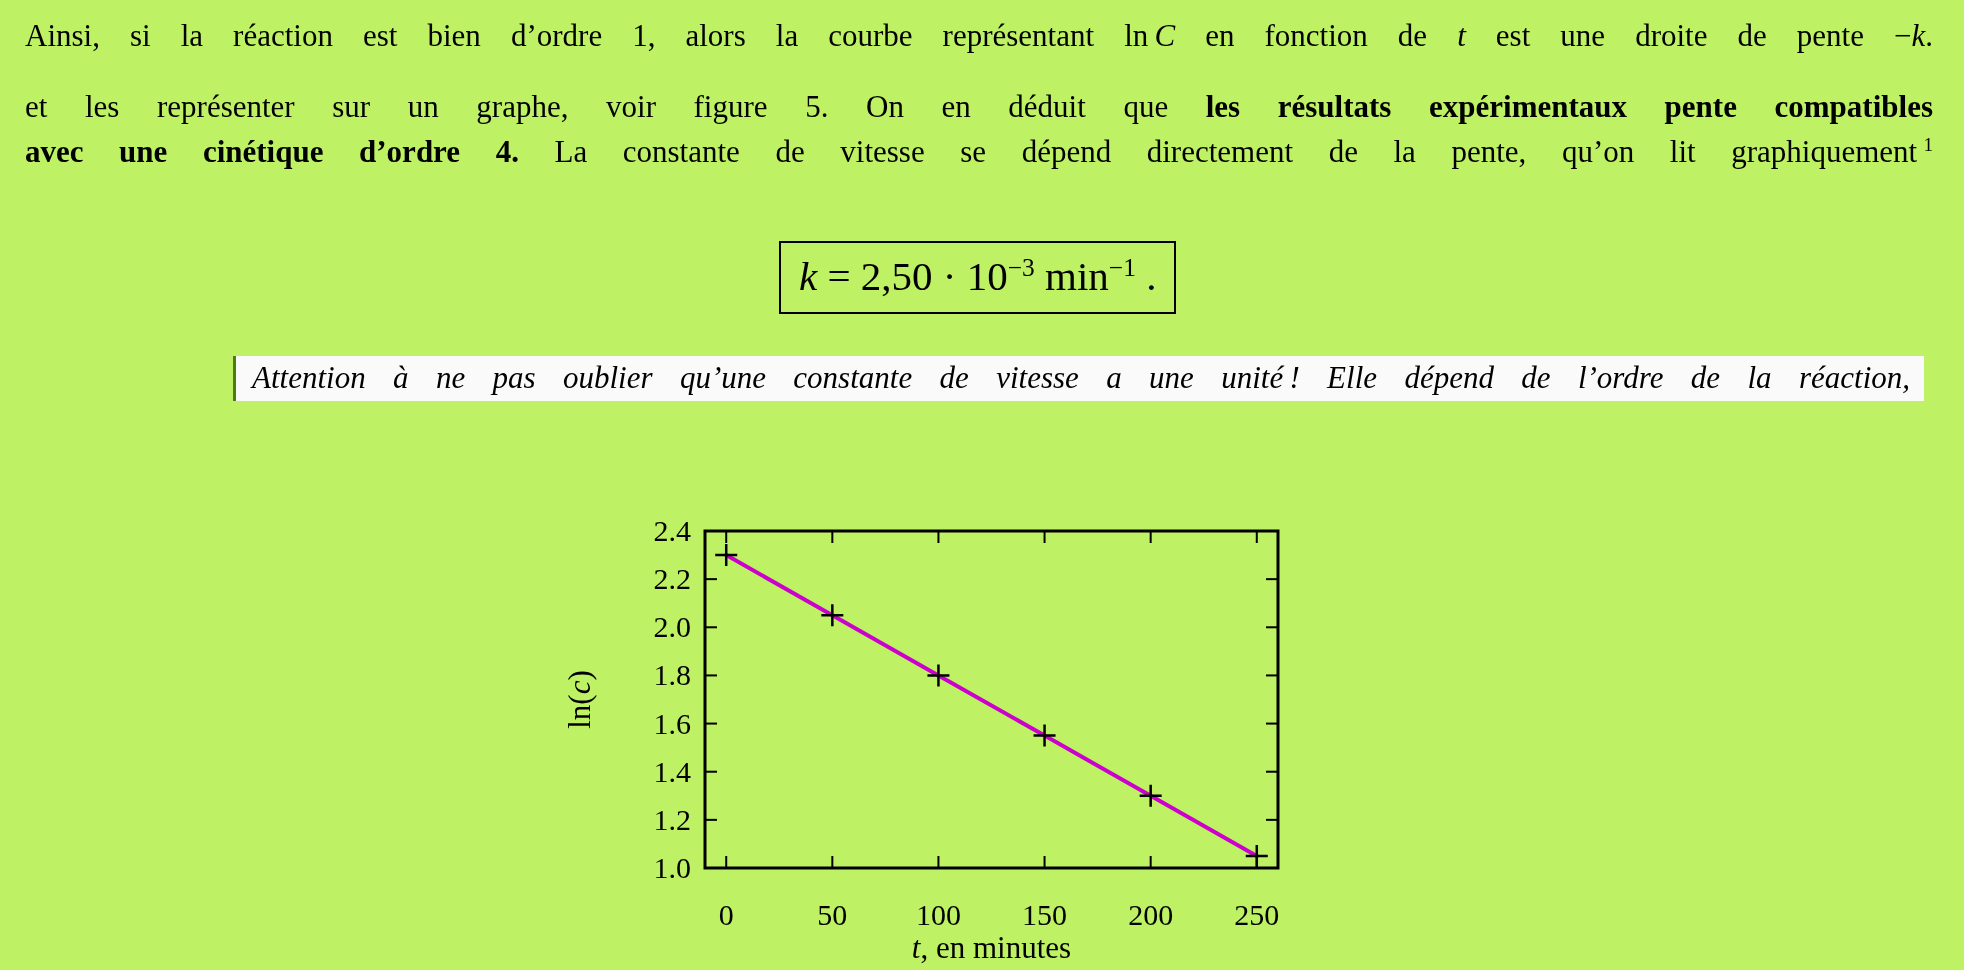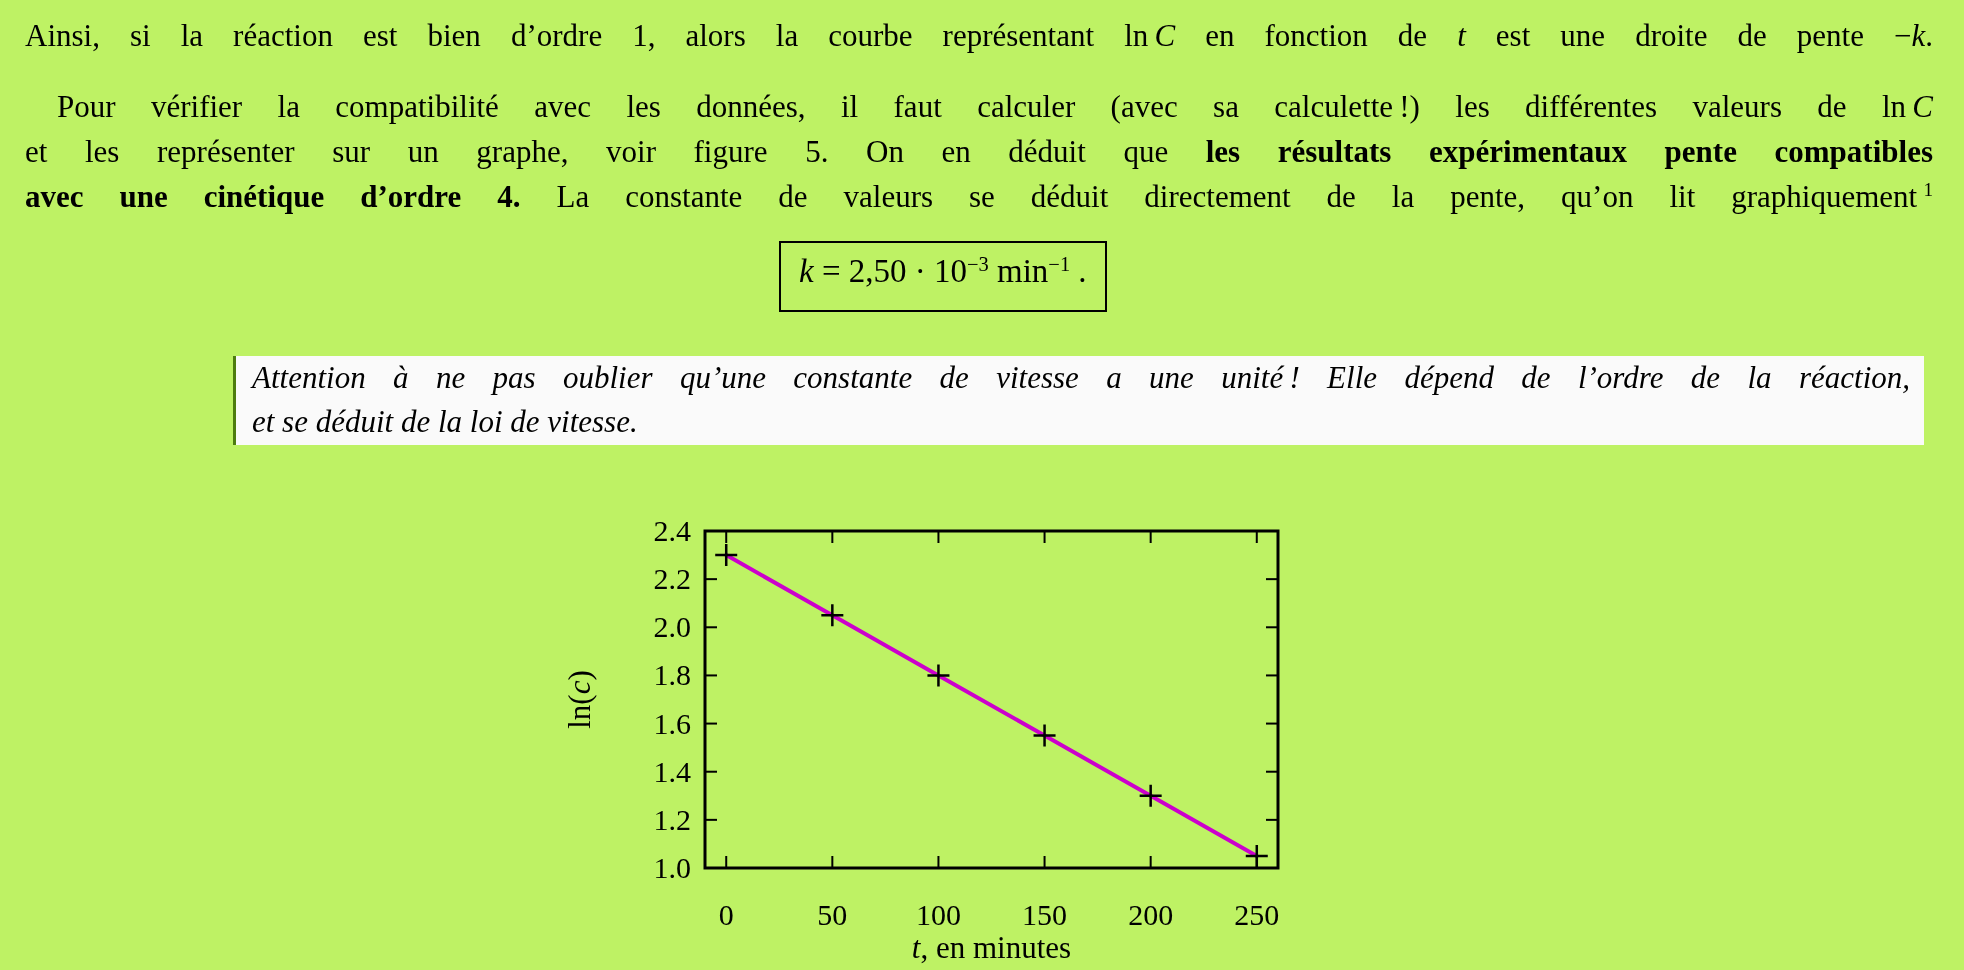--- a/index.html
+++ b/index.html
@@ -33,22 +33,22 @@
   .seg-sup {
     font-size: 0.62em;
     vertical-align: 0.55em;
     line-height: 0;
   }
   .formula-box {
     position: absolute;
     left: 779px;
     top: 241px;
     border: 2px solid #000000;
-    padding: 7px 18px 17px 18px;
-    font-size: 33px;
+    padding: 7px 18px 9px 18px;
+    font-size: 41px;
     line-height: 1.3;
     white-space: nowrap;
   }
   .note {
     position: absolute;
     left: 233px;
     top: 356px;
     width: 1691px;
     box-sizing: border-box;
     background: #fafafa;
@@ -74,31 +74,29 @@
 </head>
 <body>
 
 <div class="page">
 
   <div class="bodytext">
     <div class="para">
       <div class="tline"><span class="seg-t">Ainsi, si la réaction est bien d’ordre 1, alors la courbe représentant ln </span><span class="seg-i">C</span><span class="seg-t"> en fonction de </span><span class="seg-i">t</span><span class="seg-t"> est une droite de pente −</span><span class="seg-i">k</span><span class="seg-t">.</span></div>
     </div>
     <div class="para">
-      <div class="tline indent"><span class="seg-t">Pour vérifier la compatibilité avec les données, il faut calculer (avec sa calculette !) les différentes valeurs de ln </span><span class="seg-i">C</span></div>
       <div class="tline"><span class="seg-t">et les représenter sur un graphe, voir figure 5. On en déduit que </span><span class="seg-b">les résultats expérimentaux pente compatibles</span></div>
-      <div class="tline"><span class="seg-b">avec une cinétique d’ordre 4.</span><span class="seg-t"> La constante de valeurs se déduit directement de la pente, qu’on lit graphiquement </span><span class="seg-sup">1</span></div>
+      <div class="tline"><span class="seg-b">avec une cinétique d’ordre 4.</span><span class="seg-t"> La constante de vitesse se dépend directement de la pente, qu’on lit graphiquement </span><span class="seg-sup">1</span></div>
     </div>
   </div>
 
   <div class="formula-box"><span class="seg-i">k</span><span class="seg-t"> = 2,50 · 10</span><span class="seg-sup">−3</span><span class="seg-t"> min</span><span class="seg-sup">−1</span><span class="seg-t"> .</span></div>
 
   <div class="note">
     <div class="tline"><span class="seg-t">Attention à ne pas oublier qu’une constante de vitesse a une unité ! Elle dépend de l’ordre de la réaction,</span></div>
-    <div class="tline lastline"><span class="seg-t">et se déduit de la loi de vitesse.</span></div>
   </div>
 
   <div class="figure">
     <svg id="chart" width="760" height="467" viewBox="0 0 760 467" xmlns="http://www.w3.org/2000/svg">
         <polyline points="166.22222222222223,52.071428571428555 272.3333333333333,112.25 378.44444444444446,172.4285714285714 484.55555555555554,232.60714285714283 590.6666666666667,292.7857142857143 696.7777777777778,352.9642857142857" fill="none" stroke="#cc00cc" stroke-width="4" stroke-linecap="round"></polyline>
         <g stroke="#000000" stroke-width="2.5">
           <path d="M 155.22222222222223 52.071428571428555 H 177.22222222222223 M 166.22222222222223 41.071428571428555 V 63.071428571428555"></path>
           <path d="M 261.3333333333333 112.25 H 283.3333333333333 M 272.3333333333333 101.25 V 123.25"></path>
           <path d="M 367.44444444444446 172.4285714285714 H 389.44444444444446 M 378.44444444444446 161.4285714285714 V 183.4285714285714"></path>
           <path d="M 473.55555555555554 232.60714285714283 H 495.55555555555554 M 484.55555555555554 221.60714285714283 V 243.60714285714283"></path>

